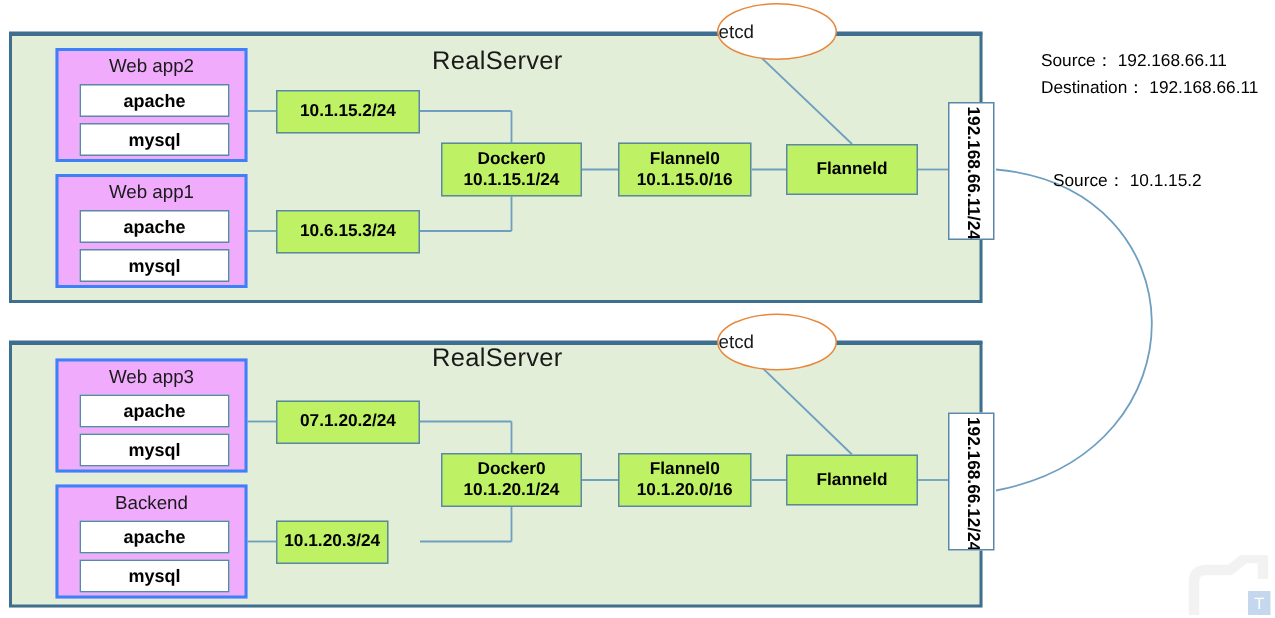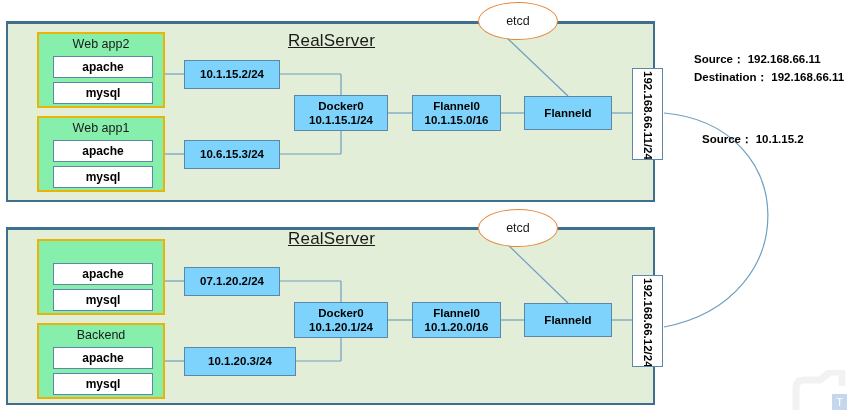--- a/index.html
+++ b/index.html
@@ -18,28 +18,27 @@
     background:#e2eed7;
     border:2px solid #3f6f8f;
     box-sizing:border-box;
   }
   .panel-title{
     position:absolute;
     font-size:17px;
     color:#1a1a1a;
     letter-spacing:.2px;
     white-space:nowrap;
-    text-decoration:underline;
   }
 
   
   .app-box{
     position:absolute;
-    background:#86efac;
-    border:2px solid #eab308;
+    background:#f0abfc;
+    border:2px solid #3b82f6;
     box-sizing:border-box;
   }
   .app-title{
     position:absolute;
     left:0;right:0;
     top:3px;
     text-align:center;
     font-size:12.5px;
     color:#1a1a1a;
     white-space:nowrap;
@@ -49,21 +48,21 @@
     background:#ffffff;
     border:1.5px solid #5b87a8;
     box-sizing:border-box;
     display:flex;align-items:center;justify-content:center;
     font-size:12px;font-weight:bold;color:#000;
   }
 
   
   .node-box{
     position:absolute;
-    background:#7dd3fc;
+    background:#bef264;
     border:1.5px solid #5b87a8;
     box-sizing:border-box;
     display:flex;flex-direction:column;
     align-items:center;justify-content:center;
     font-size:11.5px;font-weight:bold;color:#000;
     line-height:1.25;
     text-align:center;
   }
   .node-box span{display:block;white-space:nowrap;}
 
@@ -85,35 +84,34 @@
     width:86px;text-align:center;
   }
 
   
   .etcd{
     position:absolute;
     background:#ffffff;
     border:1.8px solid #e8873a;
     border-radius:50%;
     box-sizing:border-box;
-    display:flex;align-items:center;justify-content:center;
+    display:flex;align-items:center;
     font-size:12.5px;color:#1a1a1a;
     z-index:6;
   }
 
   
   .annot{
     position:absolute;
     font-size:11.5px;
-    font-weight:bold;
+    font-weight:normal;
     color:#000;
     line-height:1.55;
     white-space:nowrap;
     z-index:7;
-    margin-top:18px;
   }
 
   
   #wires{position:absolute;left:0;top:0;width:850px;height:412px;pointer-events:none;z-index:2;}
   .node-box,.vbox,.app-box,.svc-box{z-index:4;}
   .server-panel{z-index:1;}
   .panel-title{z-index:3;}
 
   
   .watermark{
@@ -214,34 +212,35 @@
   </div>
 
   <div class="etcd" style="left:478px;top:2px;width:80px;height:38px;">
     <span>etcd</span>
   </div>
 
   <div class="server-panel" style="left:6px;top:228px;width:649px;height:177px;"></div>
   <div class="panel-title" style="left:288px;top:229px;">RealServer</div>
 
   <div class="app-box" style="left:37px;top:239px;width:128px;height:76px;">
+    <div class="app-title">Web app3</div>
     <div class="svc-box" style="left:14px;top:22px;width:100px;height:22px;">apache</div>
     <div class="svc-box" style="left:14px;top:48px;width:100px;height:22px;">mysql</div>
   </div>
 
   <div class="app-box" style="left:37px;top:323px;width:128px;height:76px;">
     <div class="app-title">Backend</div>
     <div class="svc-box" style="left:14px;top:22px;width:100px;height:22px;">apache</div>
     <div class="svc-box" style="left:14px;top:48px;width:100px;height:22px;">mysql</div>
   </div>
 
   <div class="node-box" style="left:184px;top:267px;width:96px;height:29px;">
     <span>07.1.20.2/24</span>
   </div>
-  <div class="node-box" style="left:184px;top:347px;width:112px;height:29px;">
+  <div class="node-box" style="left:184px;top:347px;width:75px;height:29px;">
     <span>10.1.20.3/24</span>
   </div>
 
   <div class="node-box" style="left:294px;top:302px;width:94px;height:36px;">
     <span>Docker0</span>
     <span>10.1.20.1/24</span>
   </div>
   <div class="node-box" style="left:412px;top:302px;width:89px;height:36px;">
     <span>Flannel0</span>
     <span>10.1.20.0/16</span>

